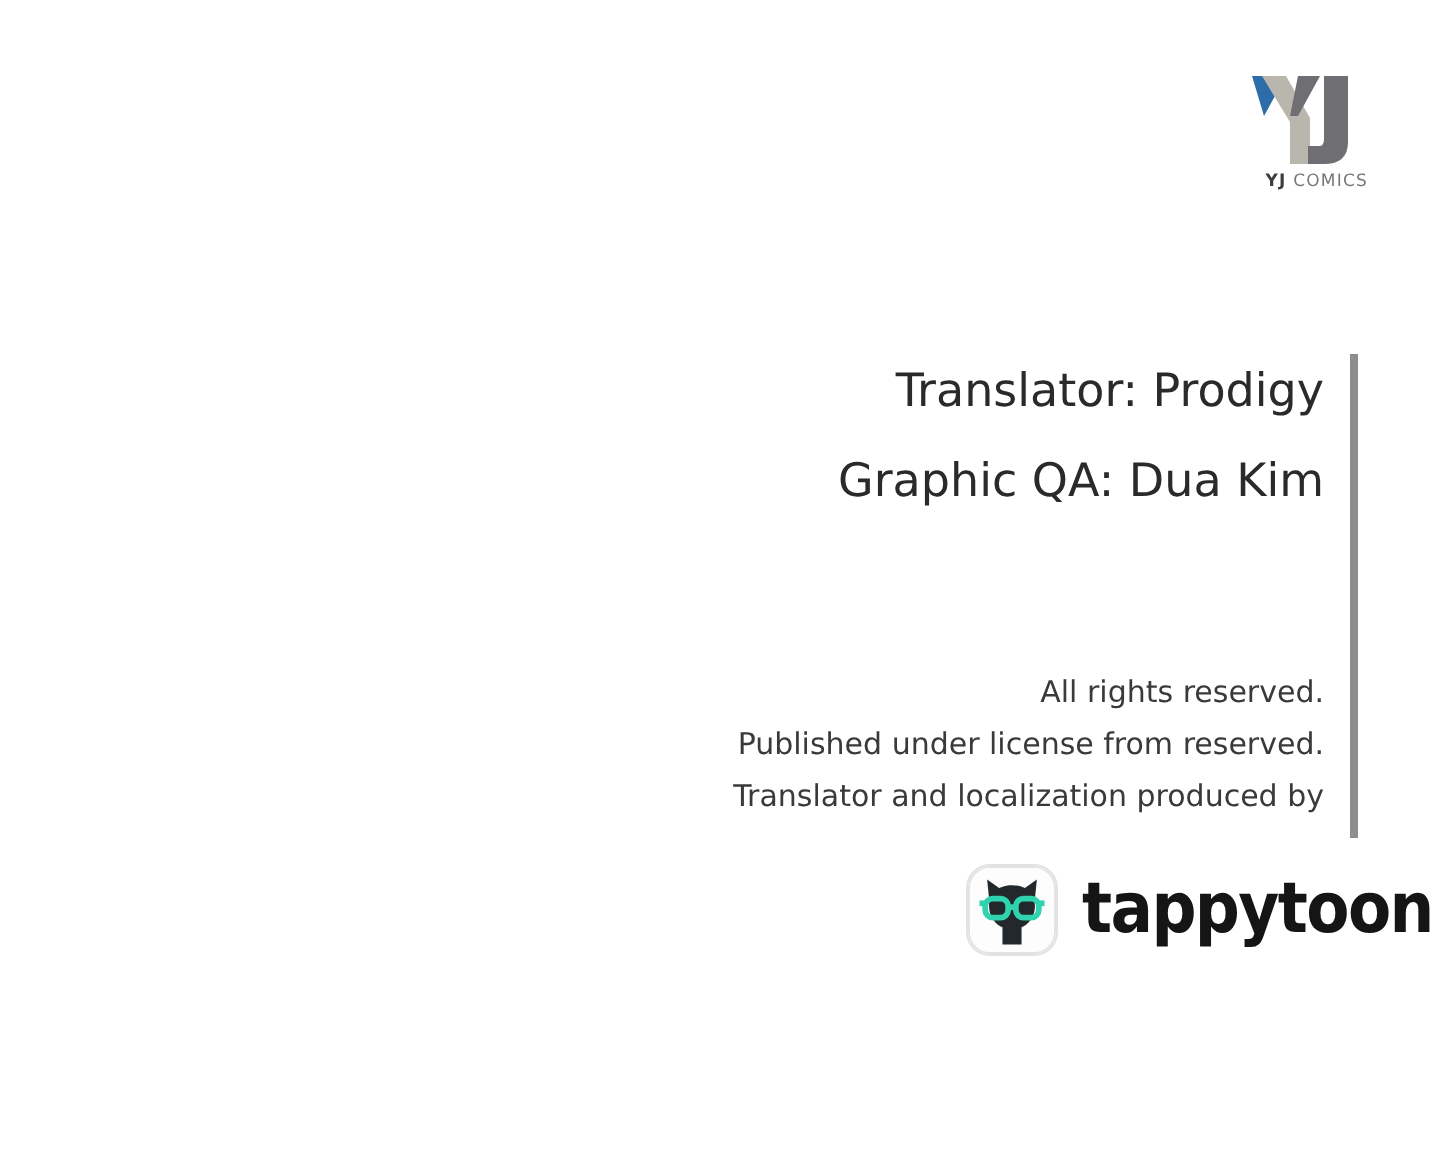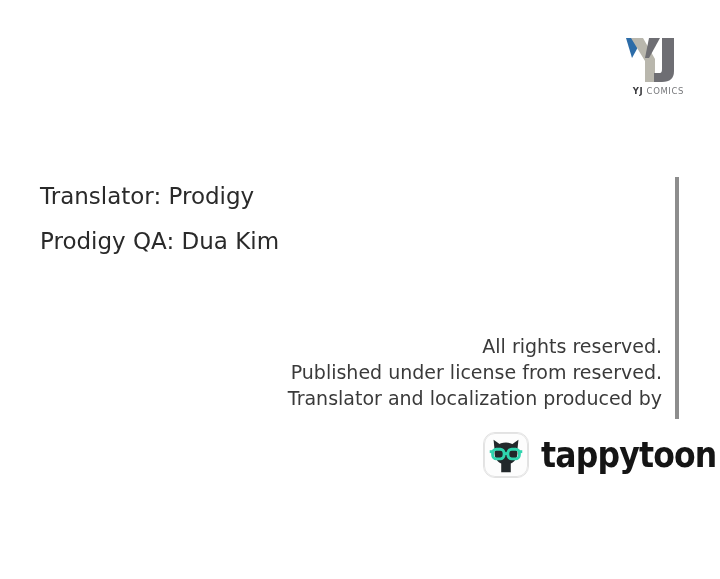--- a/index.html
+++ b/index.html
@@ -63,39 +63,40 @@
     height: 242px;
     background: #8d8d8d;
   }
 
   
   .credits {
     position: absolute;
     left: 40px;
     top: 174px;
     width: 622px;
+    text-align: right;
   }
   .credit-line {
     font-size: 23px;
     line-height: 45px;
     color: #2a2a2a;
     font-weight: 400;
     white-space: nowrap;
   }
 
   
   .legal {
     position: absolute;
     left: 40px;
     top: 333px;
     width: 622px;
     text-align: right;
   }
   .legal-line {
-    font-size: 19px;
+    font-size: 15px;
     line-height: 26px;
     color: #3a3a3a;
     white-space: nowrap;
   }
 
   
   .brand-lockup {
     position: absolute;
     left: 483px;
     top: 428px;
@@ -140,21 +141,21 @@
       <polygon points="25,2 36,2 25,22 21,22" fill="#6e6e73"></polygon>
       <path d="M38,2 L50,2 L50,35 Q50,46 38,46 L30,46 L30,37 L36,37 Q38,37 38,33 Z" fill="#6e6e73"></path>
     </svg>
     <div class="publisher-name"><span class="yj">YJ</span><span> COMICS</span></div>
   </div>
 
   <div class="vertical-rule"></div>
 
   <div class="credits">
     <div class="credit-line">Translator: Prodigy</div>
-    <div class="credit-line">Prodigy QA: Dua Kim</div>
+    <div class="credit-line">Graphic QA: Dua Kim</div>
   </div>
 
   <div class="legal">
     <div class="legal-line">All rights reserved.</div>
     <div class="legal-line">Published under license from reserved.</div>
     <div class="legal-line">Translator and localization produced by</div>
   </div>
 
   <div class="brand-lockup">
     <svg class="brand-icon" viewBox="0 0 46 46">

